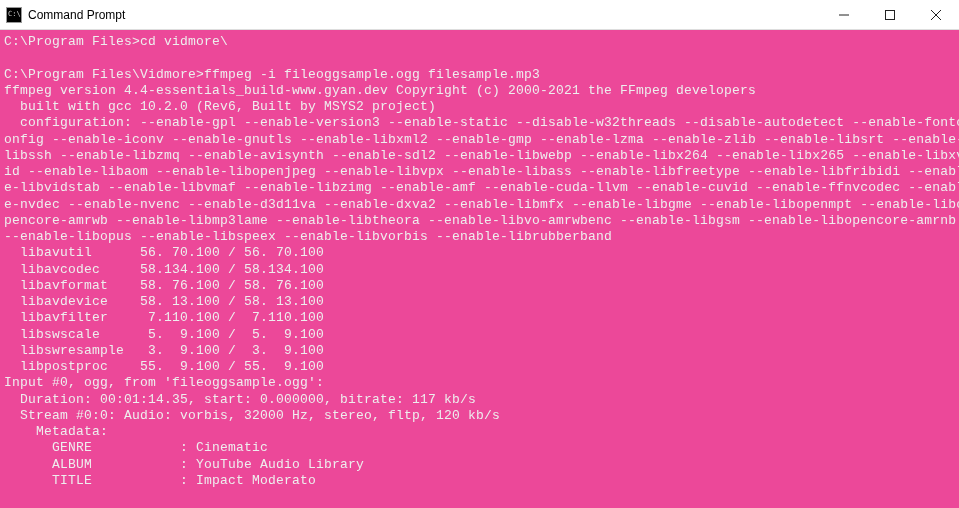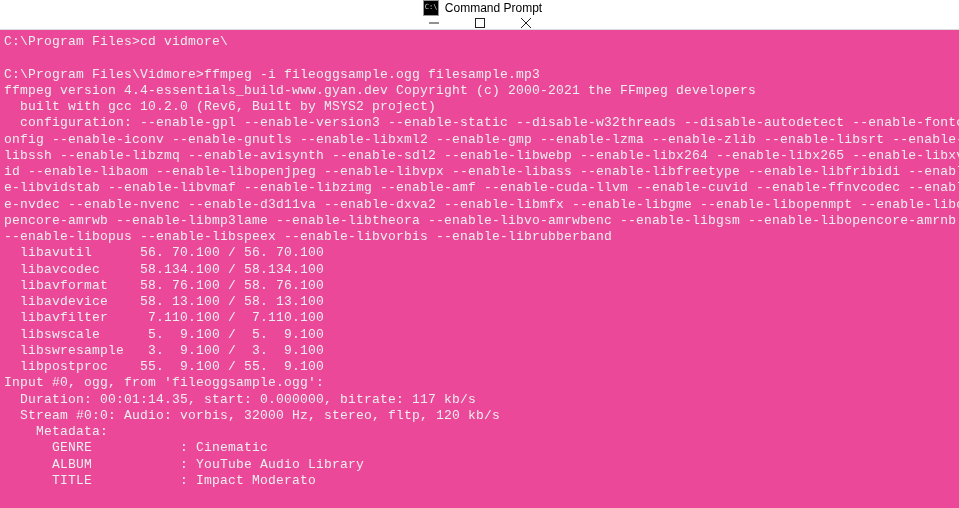--- a/index.html
+++ b/index.html
@@ -11,21 +11,20 @@
       width: 959px;
       height: 508px;
     }
     .titlebar {
       background: #fff;
       height: 30px;
       display: flex;
       align-items: center;
       justify-content: space-between;
       border-bottom: 1px solid #ddd;
-      flex-direction: column;
     }
     .titlebar-left {
       display: flex;
       align-items: center;
       padding-left: 6px;
       gap: 6px;
       font-family: 'Segoe UI', Tahoma, sans-serif;
       font-size: 12px;
     }
     .cmd-icon {

